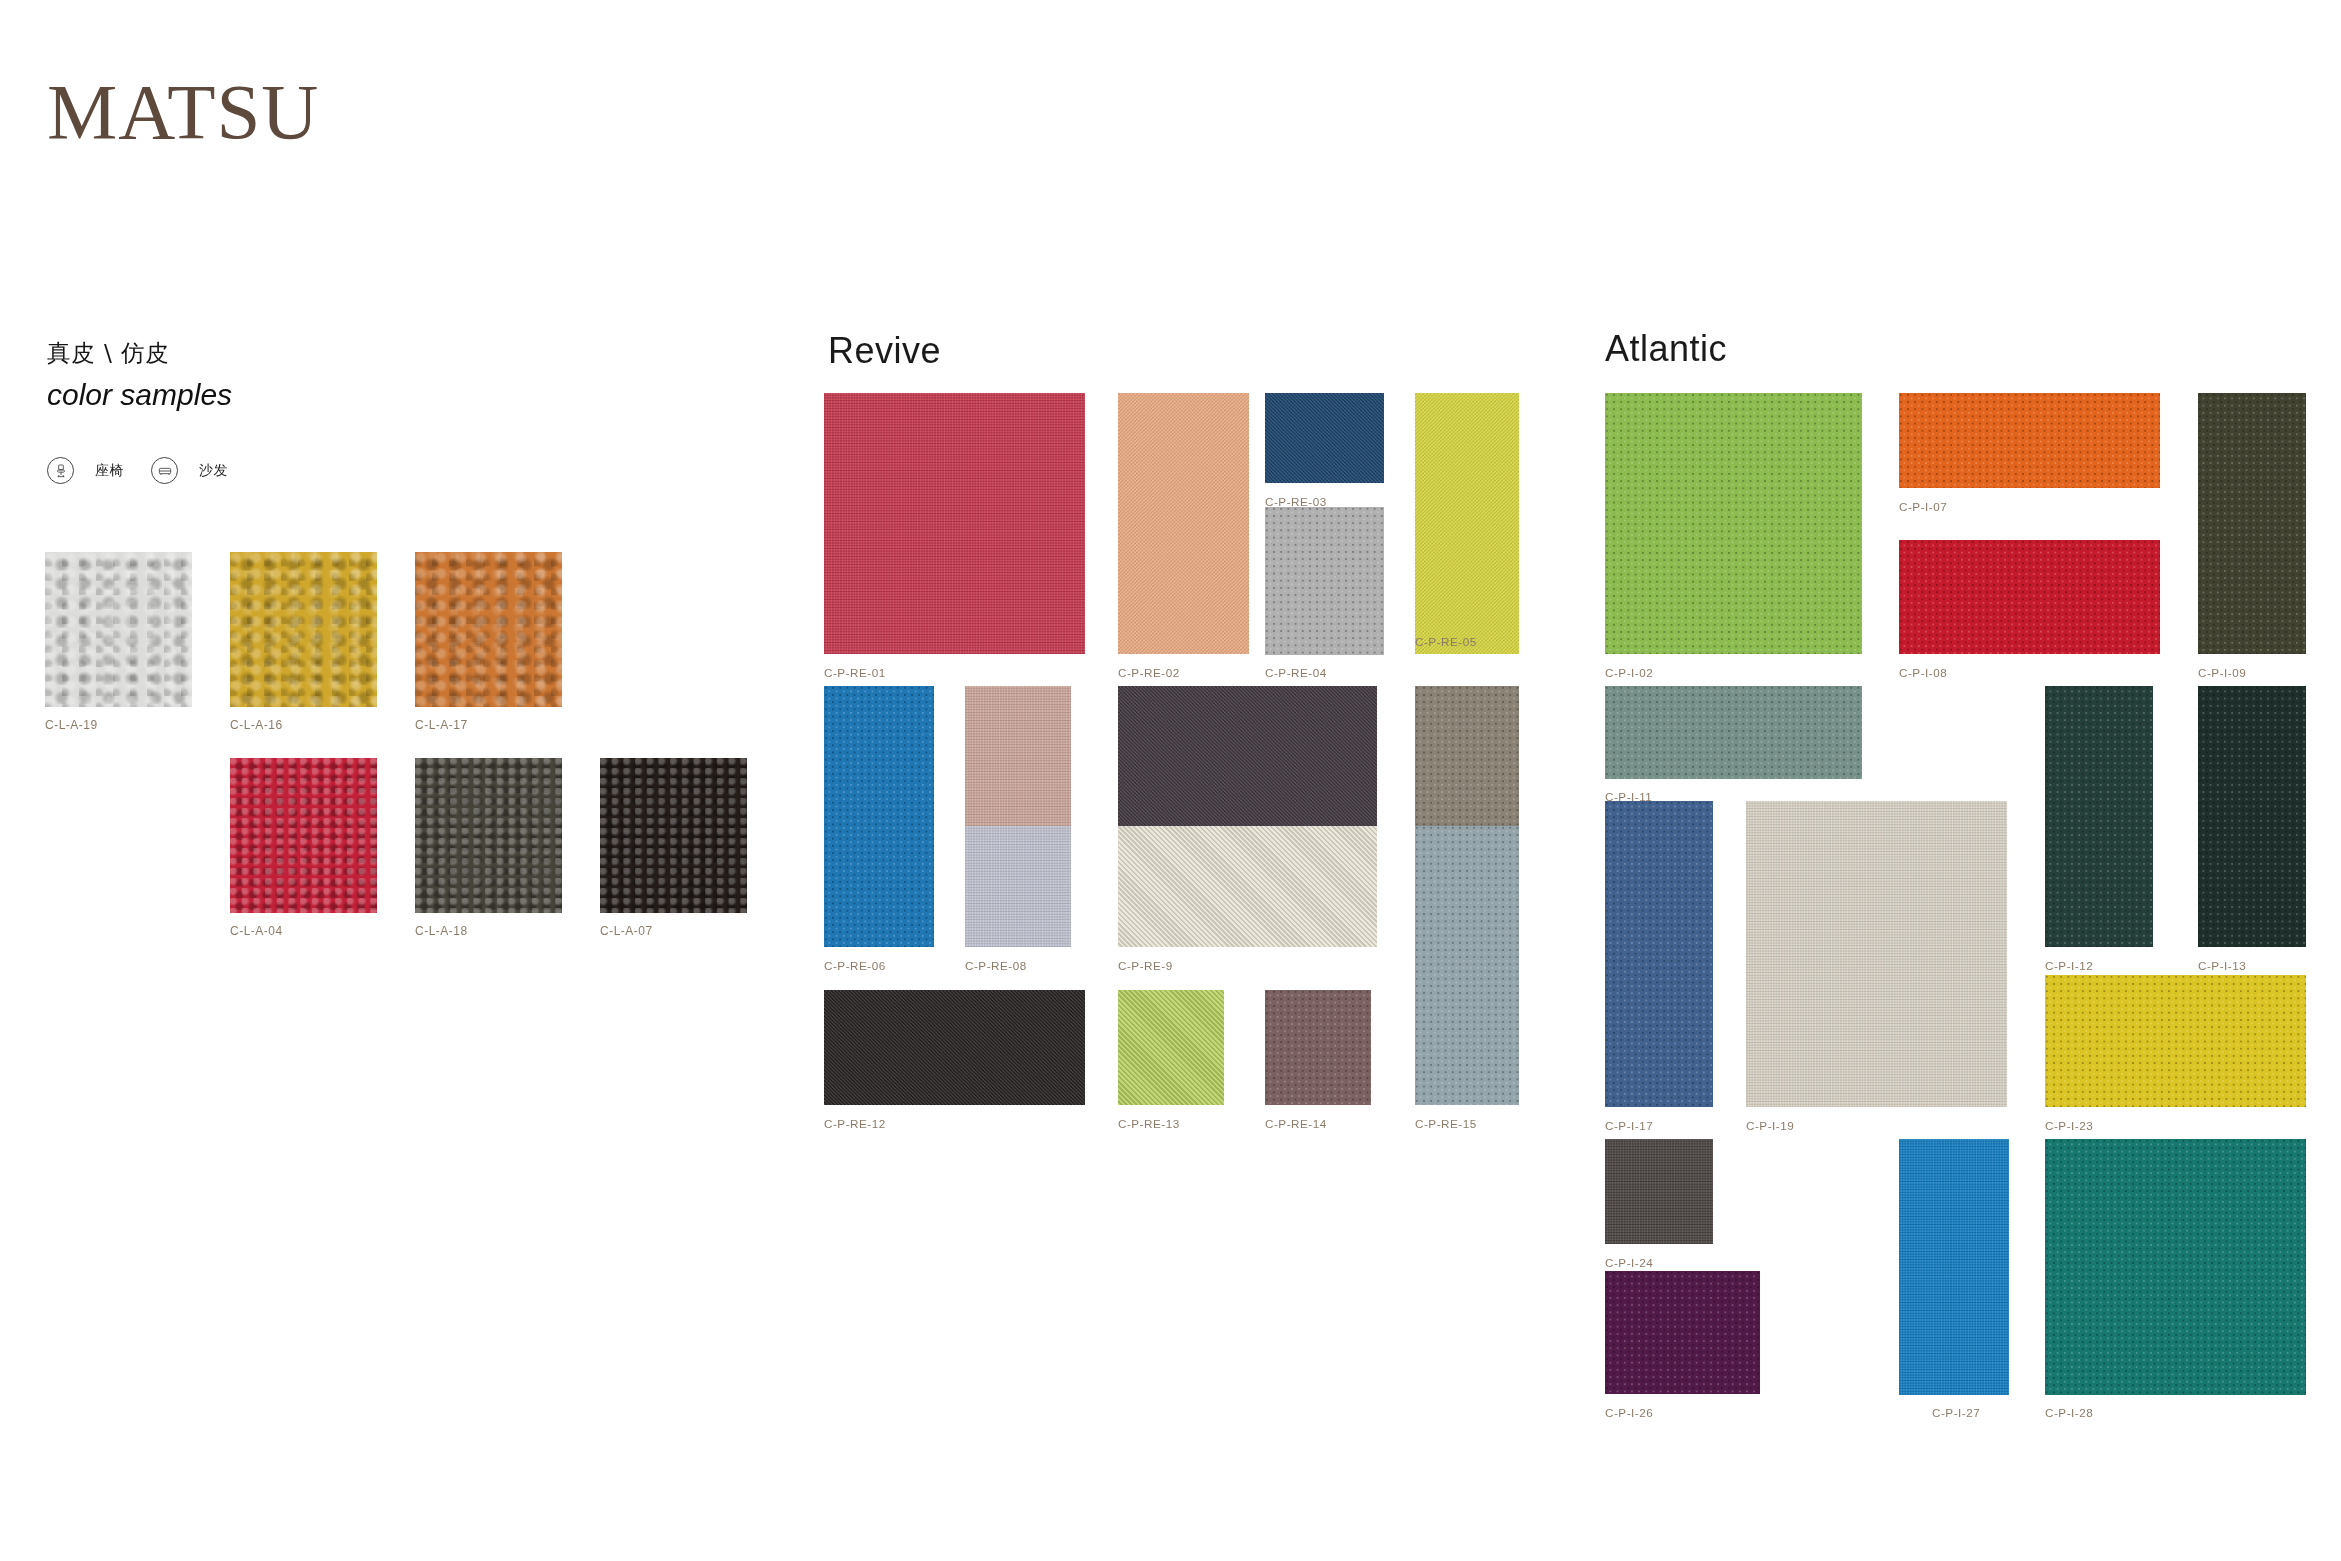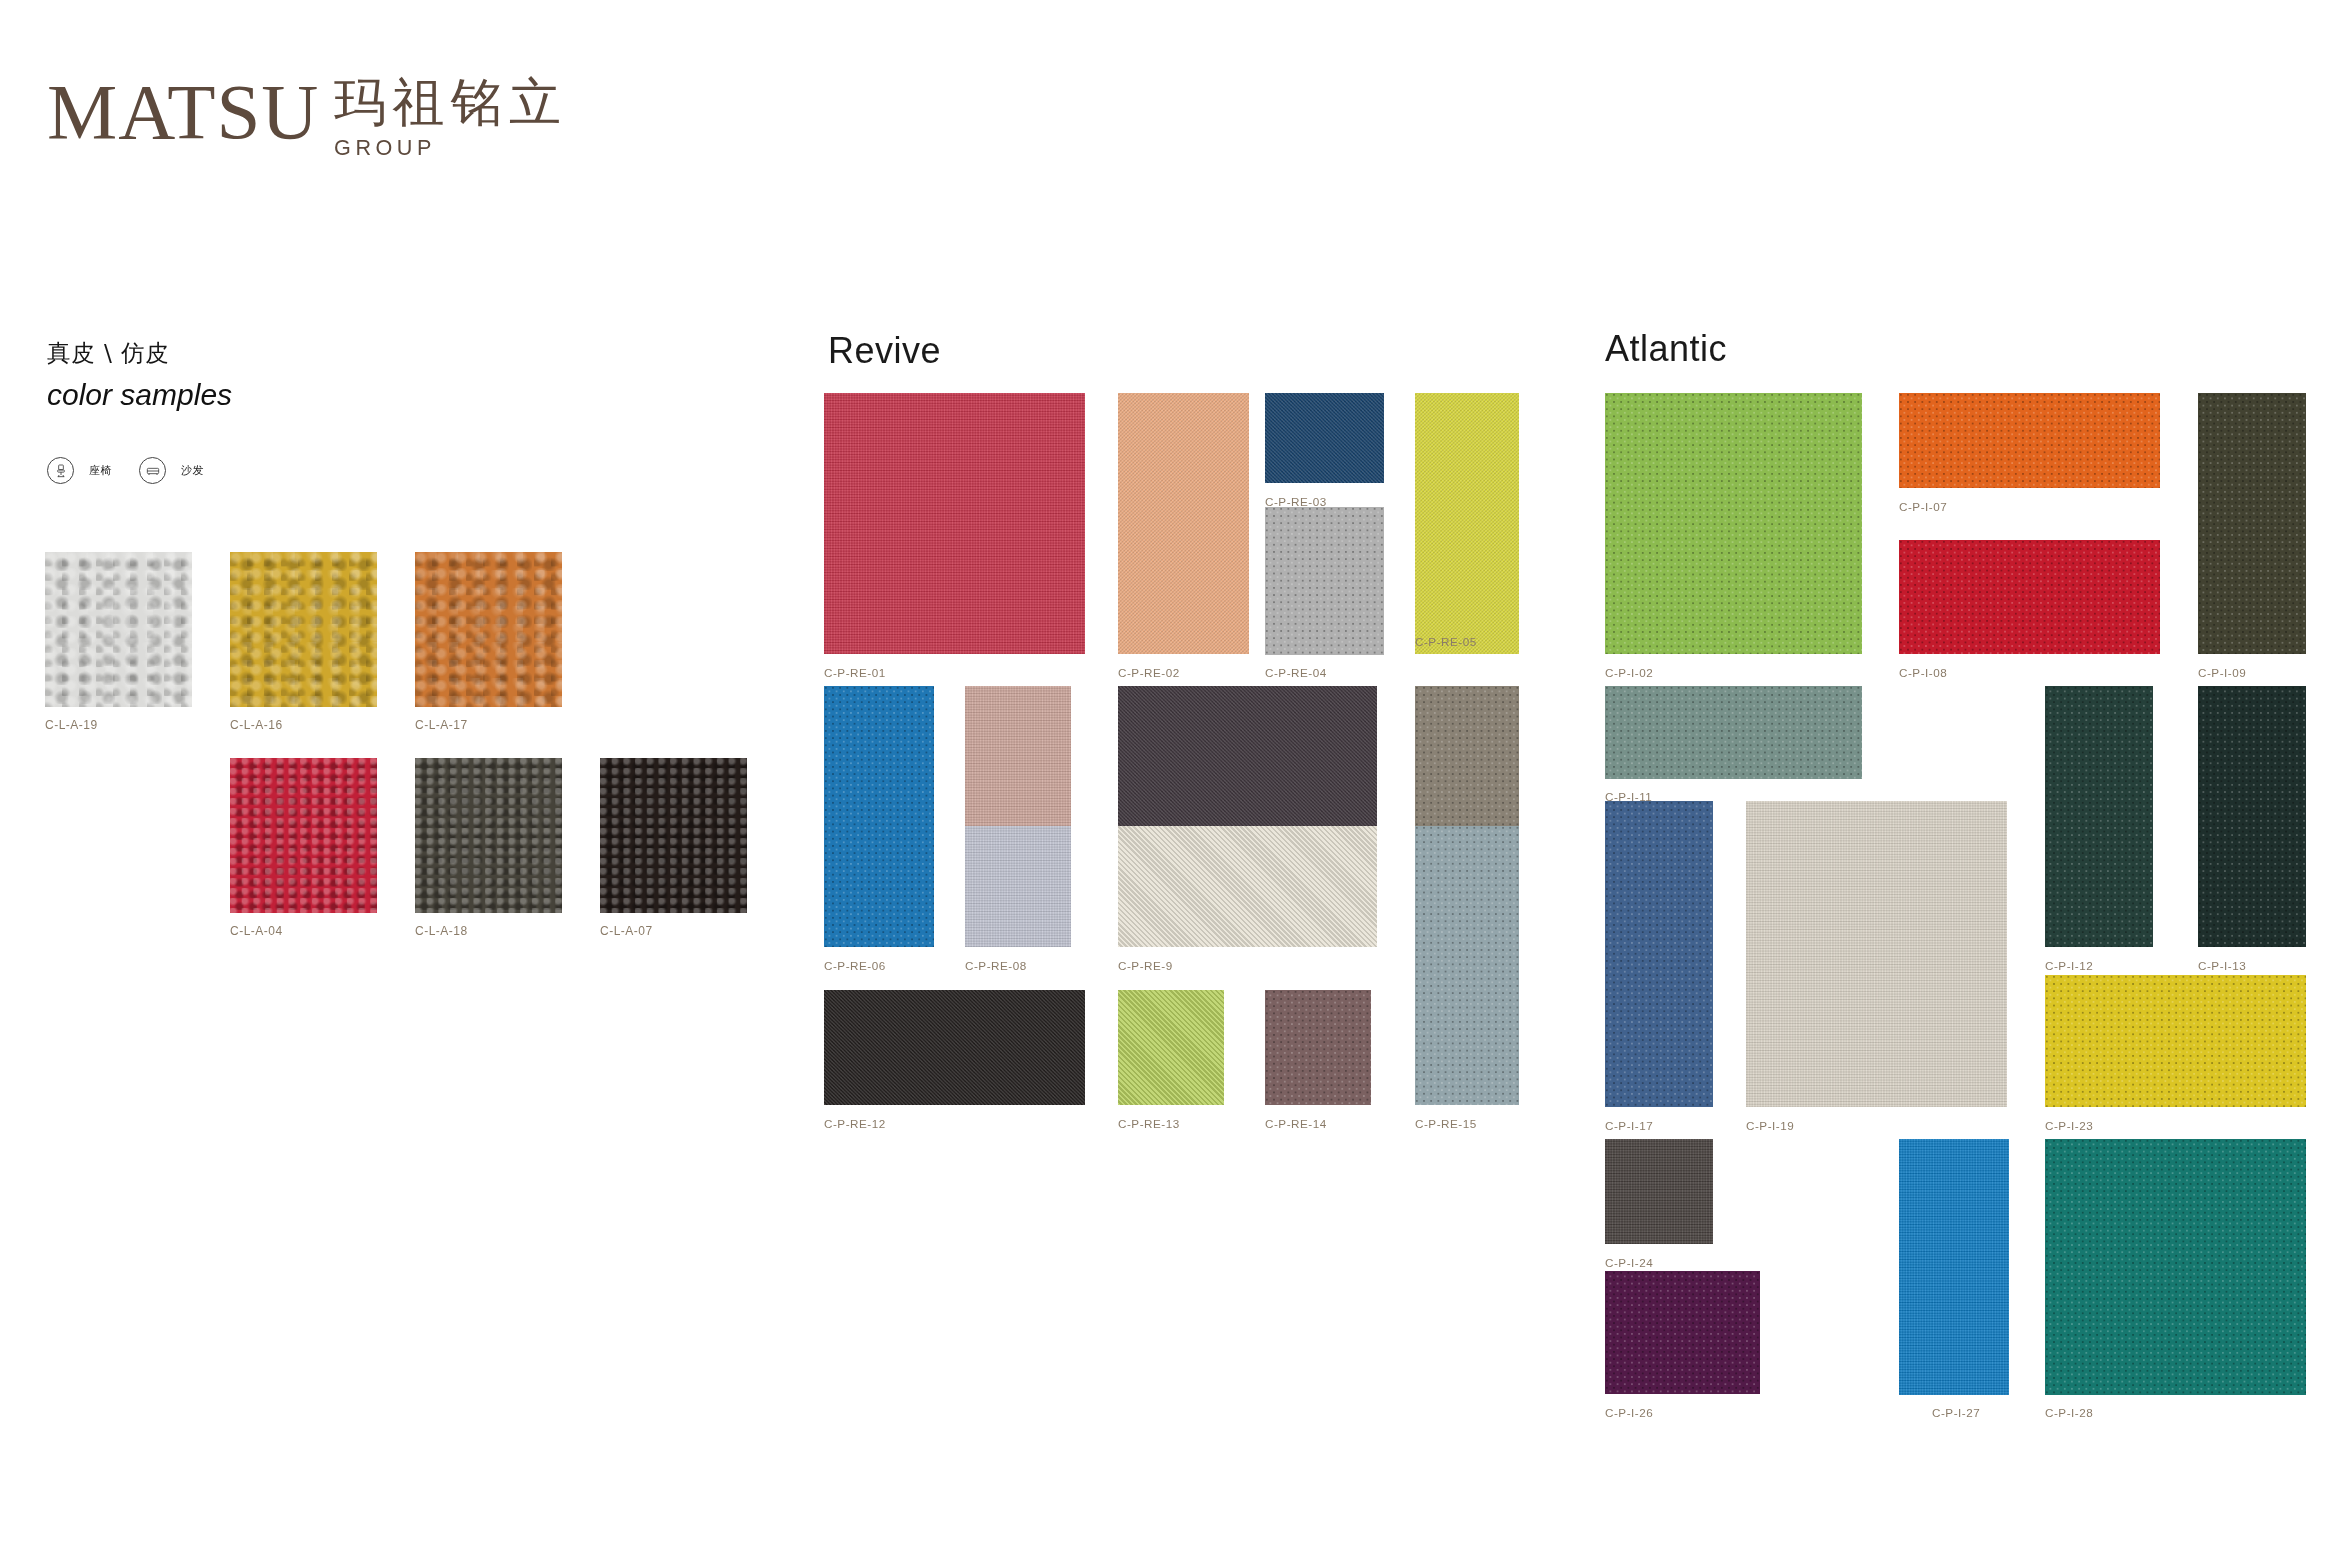--- a/index.html
+++ b/index.html
@@ -98,23 +98,23 @@
     height: 25px;
     border: 0.9px solid #444;
     border-radius: 50%;
     display: flex;
     align-items: center;
     justify-content: center;
   }
   .legend-circle svg { display: block; }
   .legend-label {
     font-family: "DejaVu Sans", sans-serif;
-    font-size: 11px;
+    font-size: 14px;
     color: #222;
-    margin-left: 15px;
+    margin-left: 21px;
     letter-spacing: 0.5px;
     text-align: right;
   }
 
   
   .section-title {
     position: absolute;
     font-family: "Liberation Sans", sans-serif;
     font-size: 36px;
     font-weight: 400;
@@ -176,24 +176,20 @@
       radial-gradient(circle at 25% 30%, rgba(255,255,255,.26) 0 22%, transparent 46%),
       radial-gradient(circle at 70% 72%, rgba(0,0,0,.28) 0 20%, transparent 44%);
     background-size: 11.7px 10px, 13.5px 11.7px;
   }
 </style>
 </head>
 <body>
 
 <div id="logo-block">
   <span id="logo-latin">MATSU</span>
-  <span id="logo-cn-wrap">
-    <span id="logo-cn">玛祖铭立</span>
-    <span id="logo-group">GROUP</span>
-  </span>
 </div>
 
 <div id="left-head">
   <div id="left-title-cn">真皮 \ 仿皮</div>
   <div id="left-title-en">color samples</div>
 </div>
 
 <div id="legend">
   <div class="legend-item">
     <span class="legend-circle">

